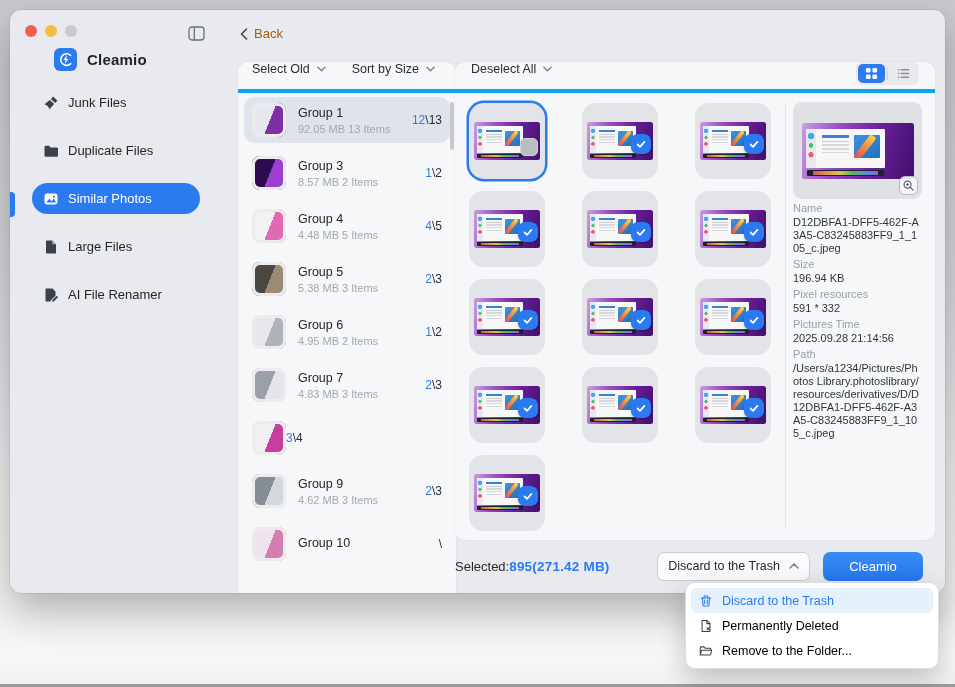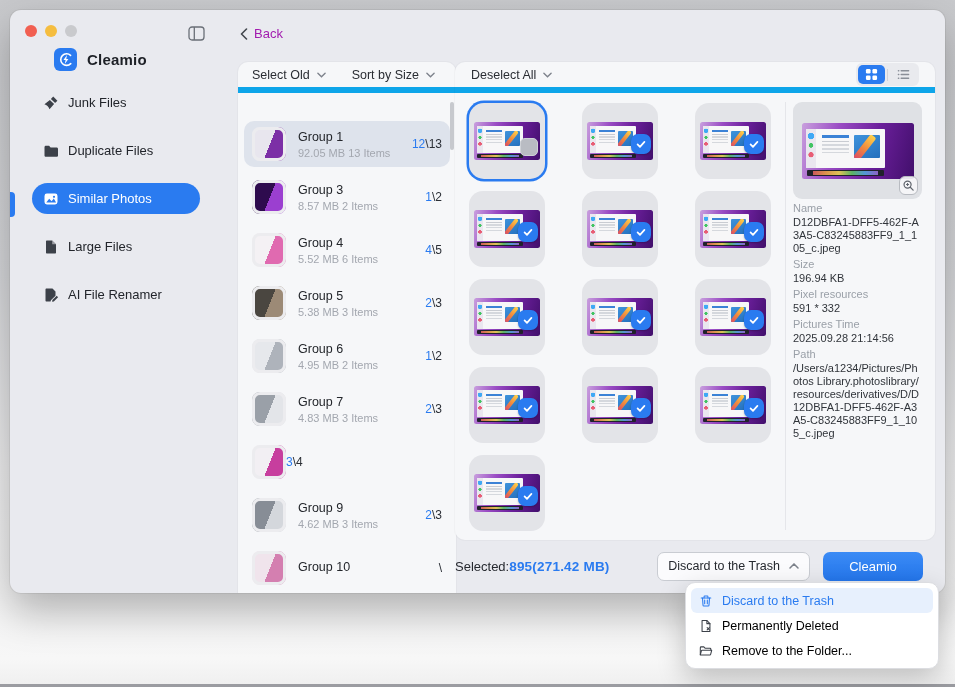--- a/index.html
+++ b/index.html
@@ -31,36 +31,36 @@
   .logo { width:23px; height:23px; border-radius:6px; background:var(--accent); display:flex; align-items:center; justify-content:center; }
   .brand-name { font-size:15px; font-weight:bold; color:#1d2026; letter-spacing:.2px; }
   .nav { position:absolute; left:22px; right:28px; top:77px; display:flex; flex-direction:column; gap:17px; }
   .nav-item { height:31px; display:flex; align-items:center; gap:9px; padding:0 10px; border-radius:16px; color:#22252b; font-size:13px; font-weight:500; cursor:pointer; }
   .nav-item .nicon { width:17px; height:17px; color:#3c4149; display:flex; align-items:center; justify-content:center; flex:none; }
   .nav-item.active { background:var(--accent); color:#fff; }
   .nav-item.active .nicon { color:#fff; }
   .edge-tab { position:absolute; left:0; top:182px; width:5px; height:25px; background:var(--accent); border-radius:0 4px 4px 0; }
 
   
-  .back { position:absolute; left:230px; top:16px; display:flex; align-items:center; gap:6px; font-size:13px; color:#a21caf; cursor:pointer; }
+  .back { position:absolute; left:230px; top:16px; display:flex; align-items:center; gap:6px; font-size:13px; color:#a16207; cursor:pointer; }
   .back svg { color:#43474e; }
 
   
   .card { background:#f6f7f9; border-radius:10px; position:absolute; box-shadow:0 0 0 1px rgba(0,0,0,.025); }
   .groups-card { left:228px; top:52px; width:218px; bottom:0; border-radius:10px 10px 0 0; overflow:hidden; }
   .main-card { left:445px; top:52px; width:480px; height:478px; overflow:hidden; }
 
-  .panel-head { height:31px; display:flex; align-items:center; padding:0 14px; border-bottom:6px solid #0ea5e9; }
+  .panel-head { height:31px; display:flex; align-items:flex-start; padding:0 14px; border-bottom:4px solid #0ea5e9; }
   .dd-trigger { display:flex; align-items:center; gap:7px; font-size:12.5px; font-weight:500; color:#2a2d33; cursor:pointer; }
   .dd-trigger .chev { color:#7d828b; display:flex; }
 
   
   .groups-list { position:absolute; left:6px; right:6px; top:35px; bottom:0; overflow:hidden; }
   .grow { display:flex; align-items:center; height:46px; margin-bottom:7px; padding:0 8px; border-radius:10px; cursor:pointer; }
-  .grow.active { background:#dee3ec;margin-top:24px; }
+  .grow.active { background:#dee3ec; }
   .gthumb { width:34px; height:34px; border-radius:8px; flex:none; background:#ececef; box-shadow:inset 0 0 0 3px #ececef; }
   .ginfo { margin-left:12px; flex:1; min-width:0; }
   .gname { font-size:12.5px; font-weight:500; color:#23262b; }
   .gmeta { font-size:11px; color:#a3a7af; margin-top:3px; white-space:nowrap; }
   .gcount { font-size:12px; font-weight:500; }
   .gcount .sel { color:var(--accent); }
   .gcount .sep, .gcount .tot { color:#2b2f36; }
   .gscroll { position:absolute; right:2px; top:40px; width:4px; height:48px; border-radius:2px; background:#c7c9ce; cursor:pointer; }
 
   
@@ -248,21 +248,21 @@
             <div class="gname">Group 3</div>
             <div class="gmeta">8.57 MB 2 Items</div>
           </div>
           <div class="gcount"><span class="sel">1</span><span class="sep">\</span><span class="tot">2</span></div>
         </div>
 
         <div class="grow">
           <div class="gthumb" style="background: linear-gradient(112deg, rgb(244, 241, 244) 0%, rgb(244, 241, 244) 52%, rgb(224, 106, 176) 52%, rgb(224, 106, 176) 100%);"></div>
           <div class="ginfo">
             <div class="gname">Group 4</div>
-            <div class="gmeta">5.52 MB 6 Items</div>
+            <div class="gmeta">4.48 MB 5 Items</div>
           </div>
           <div class="gcount"><span class="sel">4</span><span class="sep">\</span><span class="tot">5</span></div>
         </div>
 
         <div class="grow">
           <div class="gthumb" style="background: linear-gradient(112deg, rgb(74, 70, 64) 0%, rgb(74, 70, 64) 52%, rgb(156, 138, 118) 52%, rgb(156, 138, 118) 100%);"></div>
           <div class="ginfo">
             <div class="gname">Group 5</div>
             <div class="gmeta">5.38 MB 3 Items</div>
           </div>

